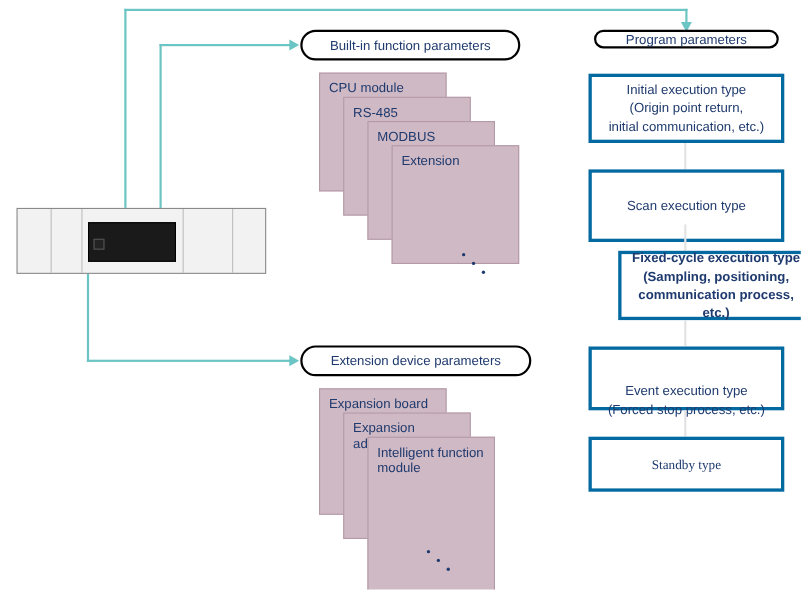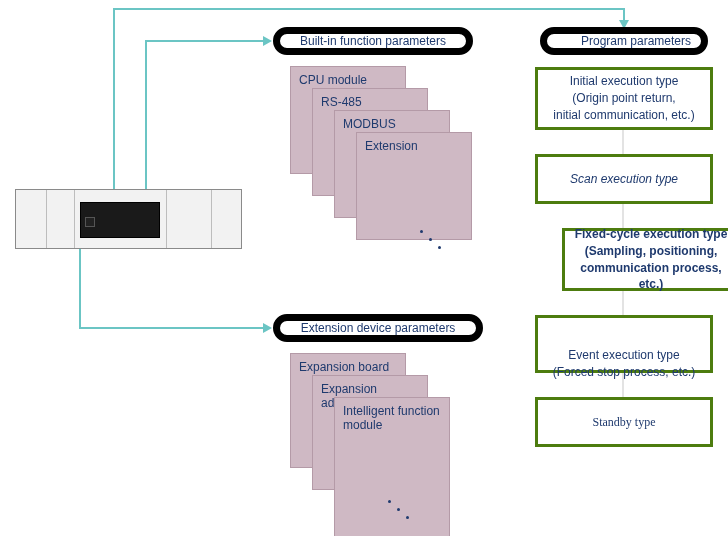--- a/index.html
+++ b/index.html
@@ -28,21 +28,21 @@
   .arrowD {
     position:absolute; width:0; height:0;
     border-left:5px solid transparent;
     border-right:5px solid transparent;
     border-top:9px solid #6bc5c4;
   }
 
   
   .pill {
     position:absolute;
-    border:7px solid #000000;
+    border:2px solid #000000;
     border-radius:16px;
     background:#ffffff;
     text-align:center;
     display:flex;
     align-items:center;
     justify-content:center;
     padding:5px 10px;
     box-sizing:border-box;
   }
 
@@ -53,21 +53,21 @@
     border:1px solid #b49aa7;
     box-sizing:border-box;
     padding:6px 8px;
     color:#1f3a6e;
     font-size:12px;
   }
 
   
   .typebox {
     position:absolute;
-    border:3px solid #4d7c0f;
+    border:3px solid #0369a1;
     background:#ffffff;
     box-sizing:border-box;
     display:flex;
     align-items:center;
     justify-content:center;
     text-align:center;
     padding:6px 8px;
     line-height:1.4;
   }
 
@@ -129,21 +129,21 @@
   <div class="plc-seg" style="left:150px;"></div>
   <div class="plc-seg" style="left:195px;"></div>
   <div class="plc-inner" style="left:64px; top:12px; width:78px; height:34px;">
     <div class="plc-led" style="left:4px; top:14px; width:8px; height:8px;"></div>
   </div>
 </div>
 
 <div class="pill" style="left:273px; top:27px; width:200px; height:28px;">
   <span>Built-in function parameters</span>
 </div>
-<div class="pill" style="left:540px; top:27px; width:168px; height:28px;justify-content:flex-end;">
+<div class="pill" style="left:540px; top:27px; width:168px; height:17px;">
   <span>Program parameters</span>
 </div>
 <div class="pill" style="left:273px; top:314px; width:210px; height:28px;">
   <span>Extension device parameters</span>
 </div>
 
 <div class="card" style="left:290px; top:66px; width:116px; height:108px;">
   <span>CPU module</span>
 </div>
 <div class="card" style="left:312px; top:88px; width:116px; height:108px;">
@@ -171,21 +171,21 @@
 <div class="dot" style="left:388px; top:500px;"></div>
 <div class="dot" style="left:397px; top:508px;"></div>
 <div class="dot" style="left:406px; top:516px;"></div>
 
 <div class="typebox" style="left:535px; top:67px; width:178px; height:63px;">
   <span style="white-space:pre-line;">Initial execution type
 (Origin point return,
 initial communication, etc.)</span>
 </div>
 <div class="greyline" style="left:622px; top:130px; height:24px;"></div>
-<div class="typebox" style="left:535px; top:154px; width:178px; height:50px;font-style:italic;">
+<div class="typebox" style="left:535px; top:154px; width:178px; height:66px;">
   <span style="white-space:pre-line;">Scan execution type</span>
 </div>
 <div class="greyline" style="left:622px; top:204px; height:24px;"></div>
 <div class="typebox" style="left:562px; top:228px; width:178px; height:63px;font-weight:bold;">
   <span style="white-space:pre-line;">Fixed-cycle execution type
 (Sampling, positioning,
 communication process, etc.)</span>
 </div>
 <div class="greyline" style="left:622px; top:291px; height:24px;"></div>
 <div class="typebox" style="left:535px; top:315px; width:178px; height:58px;">

